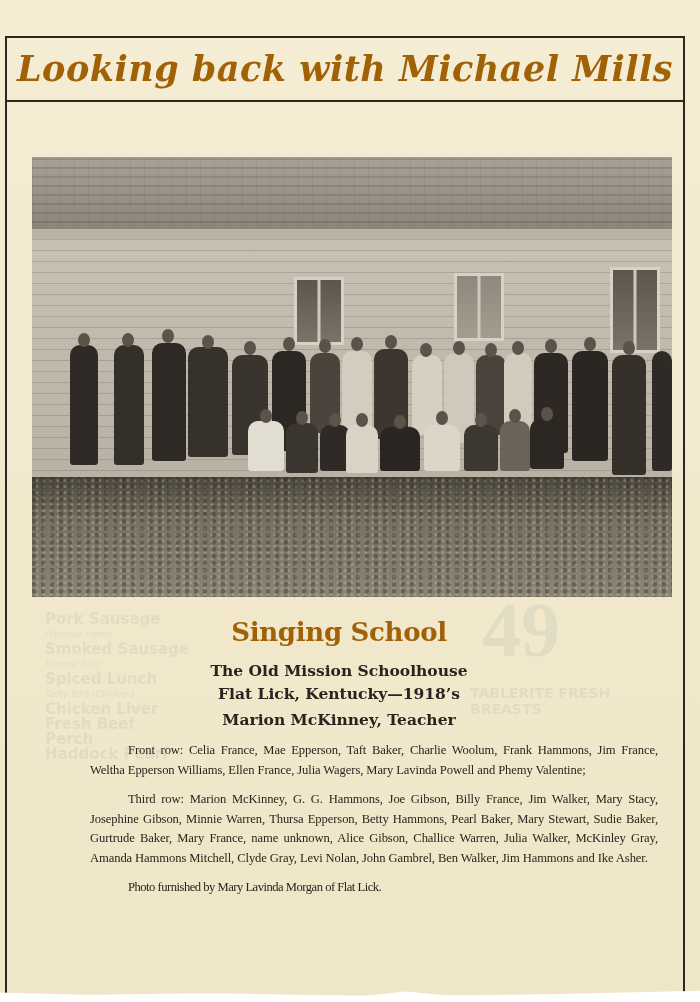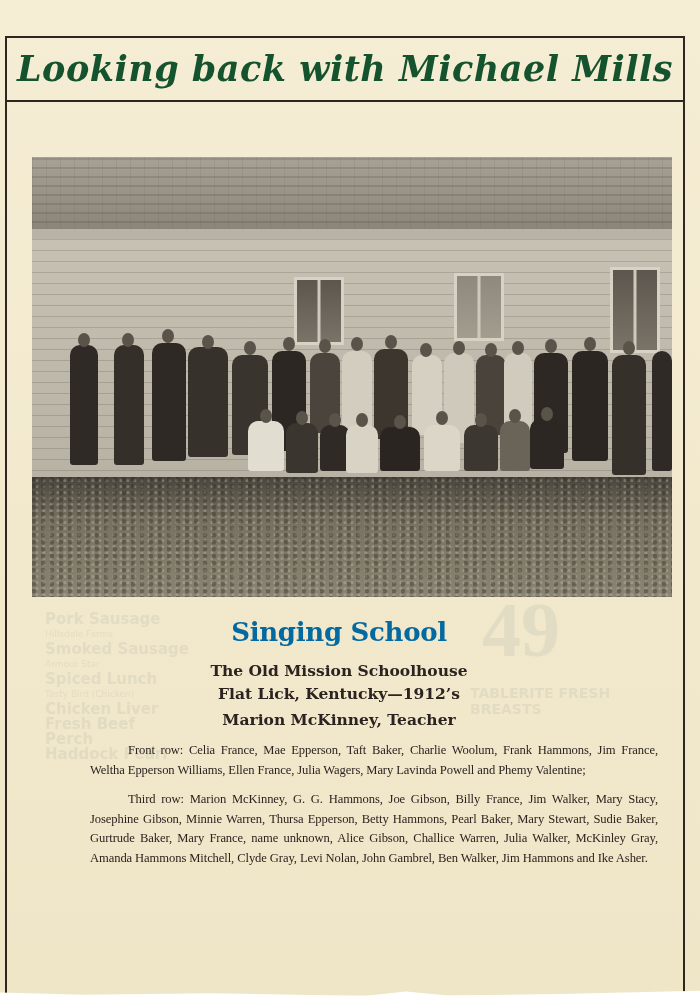--- a/index.html
+++ b/index.html
@@ -60,21 +60,21 @@
       position: absolute;
       left: 0; top: 0;
       width: 680px; height: 64px;
       border-bottom: 2px solid #2e2620;
       display: flex; align-items: center; justify-content: center;
       font-family: "DejaVu Serif", serif;
       font-style: italic;
       font-weight: bold;
       font-size: 35px;
       letter-spacing: 0.5px;
-      color: #14532d;
+      color: #a16207;
     }
     .masthead-sub {
       position: absolute;
       left: 0; top: 66px;
       width: 680px; height: 44px;
       border-bottom: 2px solid #2e2620;
       display: flex; align-items: center; justify-content: center;
       font-family: "Liberation Serif", serif;
       font-style: italic;
       font-weight: bold;
@@ -139,21 +139,21 @@
       left: 30px; top: 600px;
       width: 618px;
     }
     .headline {
       text-align: center;
       font-family: "DejaVu Serif", serif;
       font-weight: bold;
       font-size: 26px;
       height: 36px;
       letter-spacing: -0.3px;
-      color: #0369a1;
+      color: #a16207;
     }
     .subhead {
       text-align: center;
       font-family: "DejaVu Serif", serif;
       font-weight: bold;
       font-size: 15.5px;
       line-height: 23px;
       color: #2a231f;
     }
     .subhead.teacher { margin-top: 3px; }
@@ -275,22 +275,23 @@
     <div class="person" style="left:478px; top:94px; width:34px; height:50px; background:#2c2722;"></div>
     <div class="head" style="left:489px; top:82px;"></div>
   </div>
 
   <div class="grass"></div>
 </figure>
 
 <article class="article">
   <h1 class="headline" style="margin-bottom:0">Singing School</h1>
   <div class="subhead" style="margin-top:6px">The Old Mission Schoolhouse</div>
-  <div class="subhead">Flat Lick, Kentucky—1912’s</div>
+  <div class="subhead">Flat Lick, Kentucky—1918’s</div>
   <div class="subhead teacher">Marion McKinney, Teacher</div>
 
   <div class="body-text">
     <p>Front row: Celia France, Mae Epperson, Taft Baker, Charlie Woolum, Frank Hammons, Jim France, Weltha Epperson Williams, Ellen France, Julia Wagers, Mary Lavinda Powell and Phemy Valentine;</p>
     <p>Third row: Marion McKinney, G. G. Hammons, Joe Gibson, Billy France, Jim Walker, Mary Stacy, Josephine Gibson, Minnie Warren, Thursa Epperson, Betty Hammons, Pearl Baker, Mary Stewart, Sudie Baker, Gurtrude Baker, Mary France, name unknown, Alice Gibson, Challice Warren, Julia Walker, McKinley Gray, Amanda Hammons Mitchell, Clyde Gray, Levi Nolan, John Gambrel, Ben Walker, Jim Hammons and Ike Asher.</p>
+    <p class="condensed">Photo furnished by Mary Lavinda Morgan of Flat Lick.</p>
   </div>
 </article>
 
 <div class="paper-tear"></div>
 
 </body></html>

